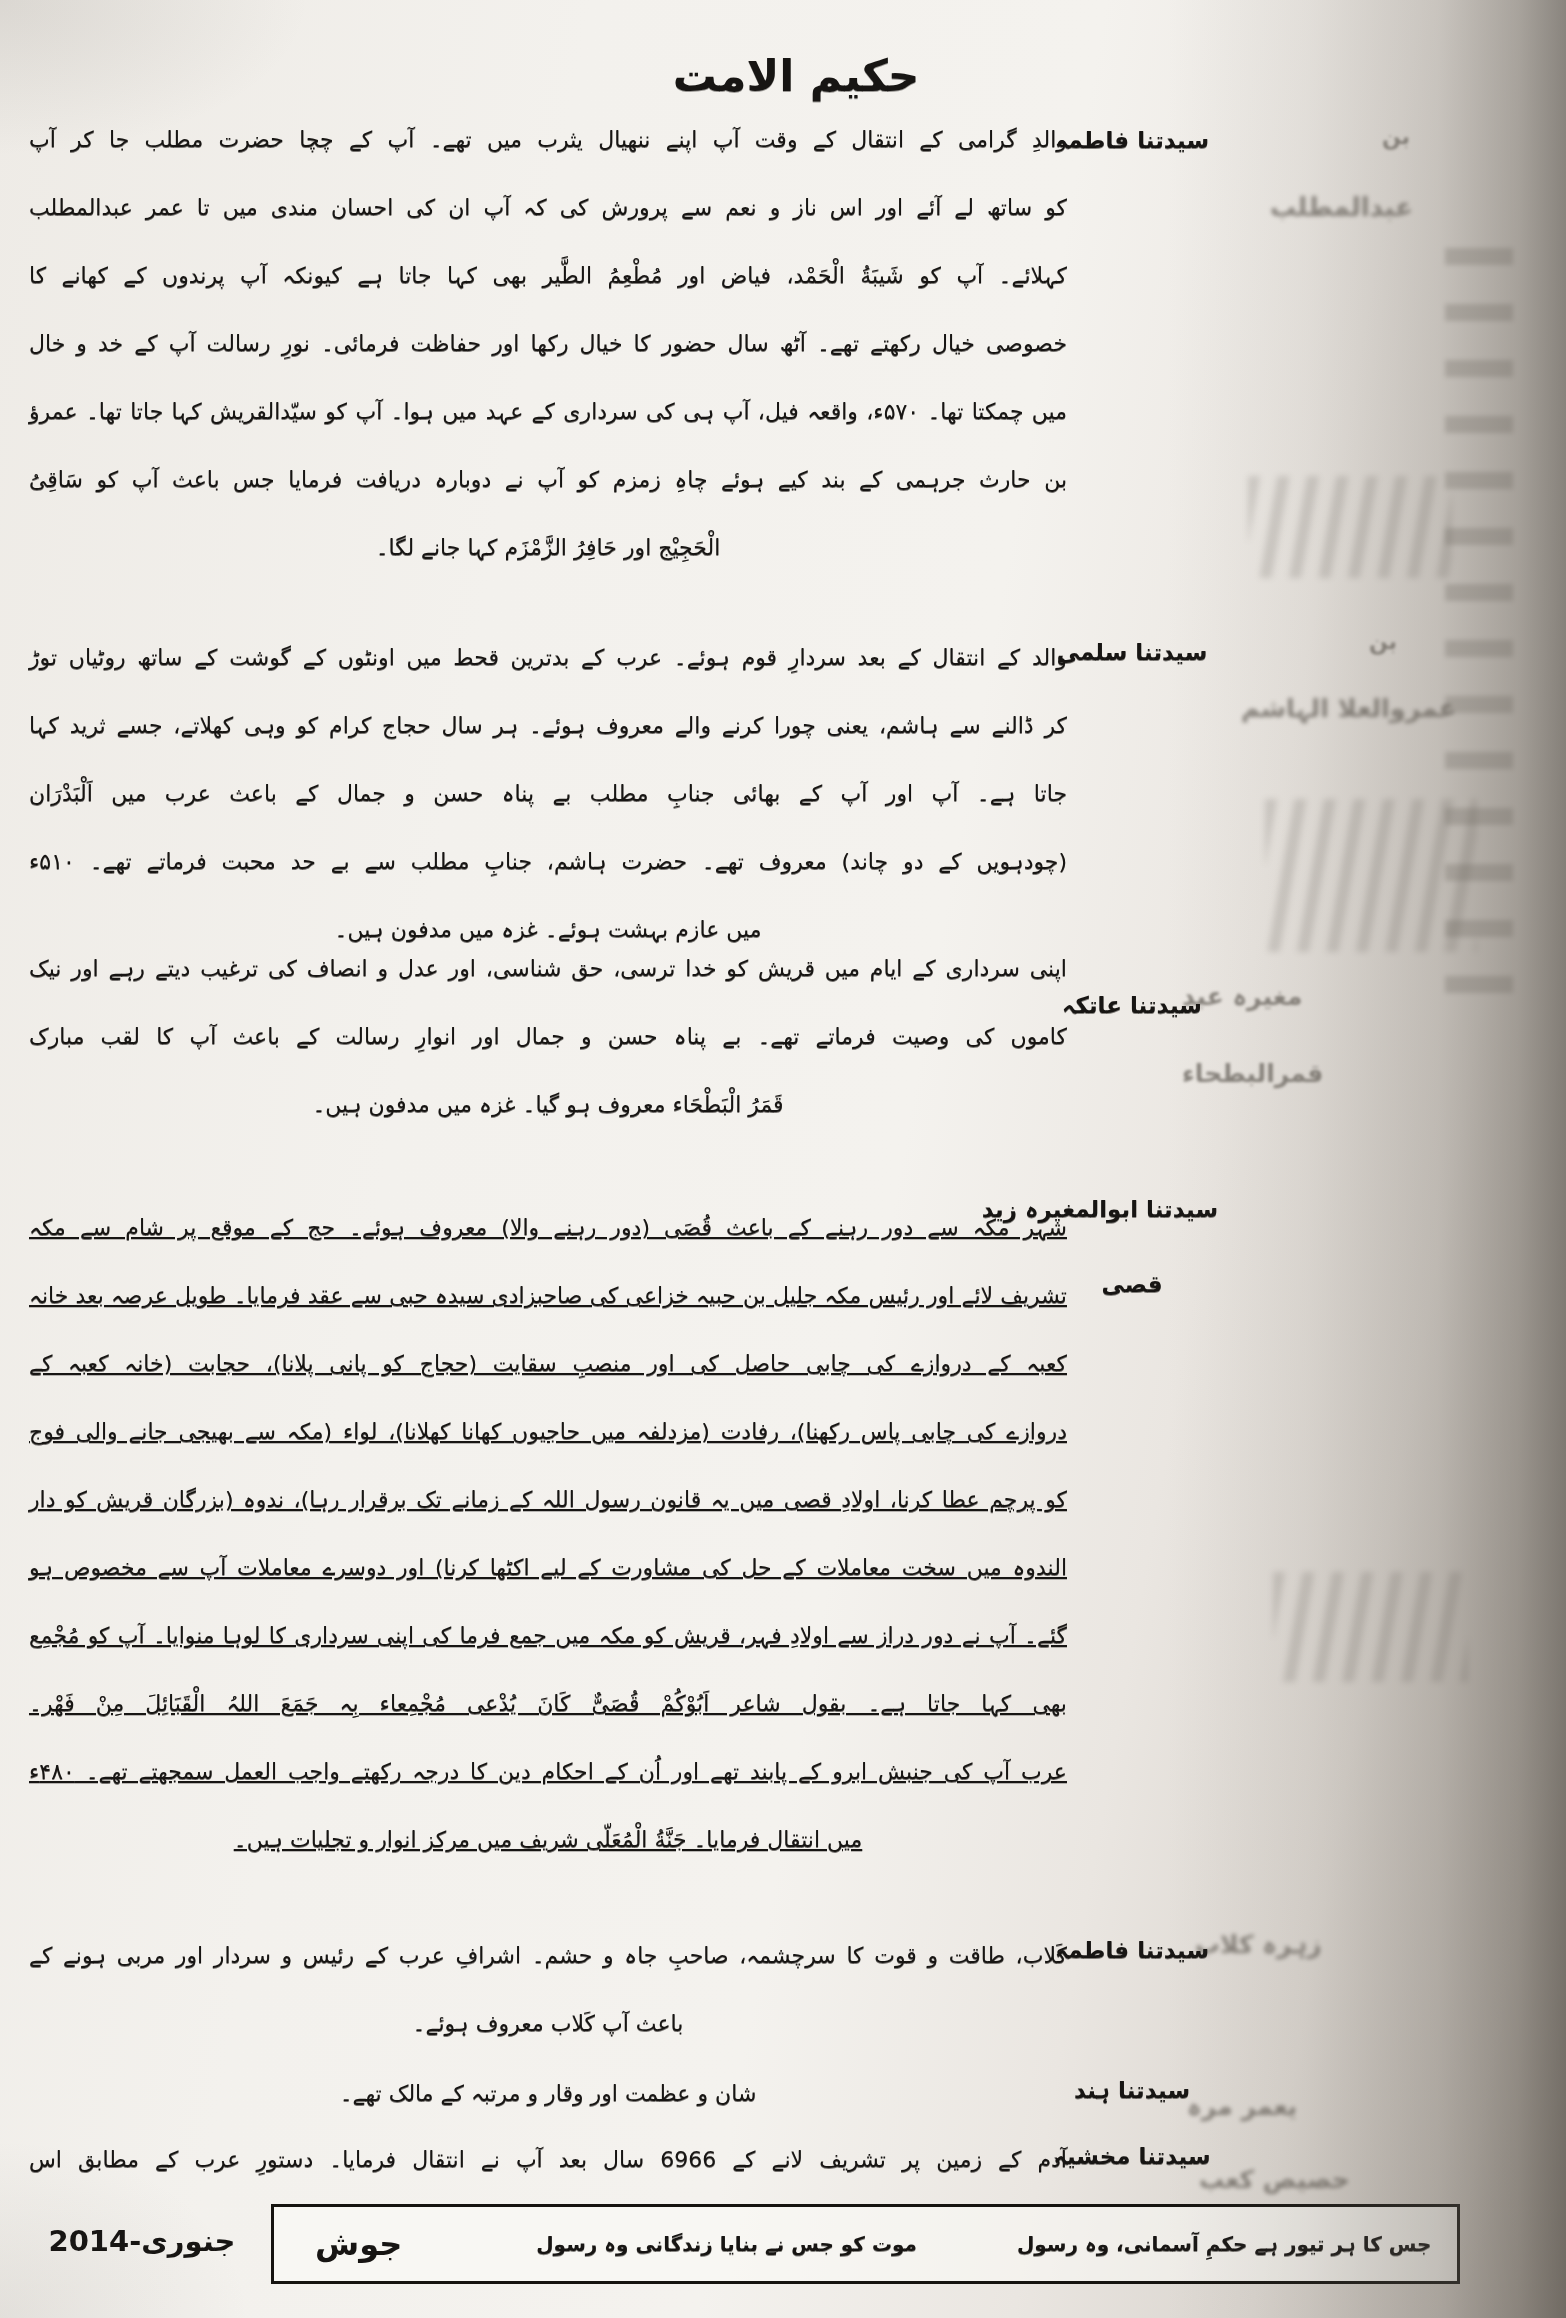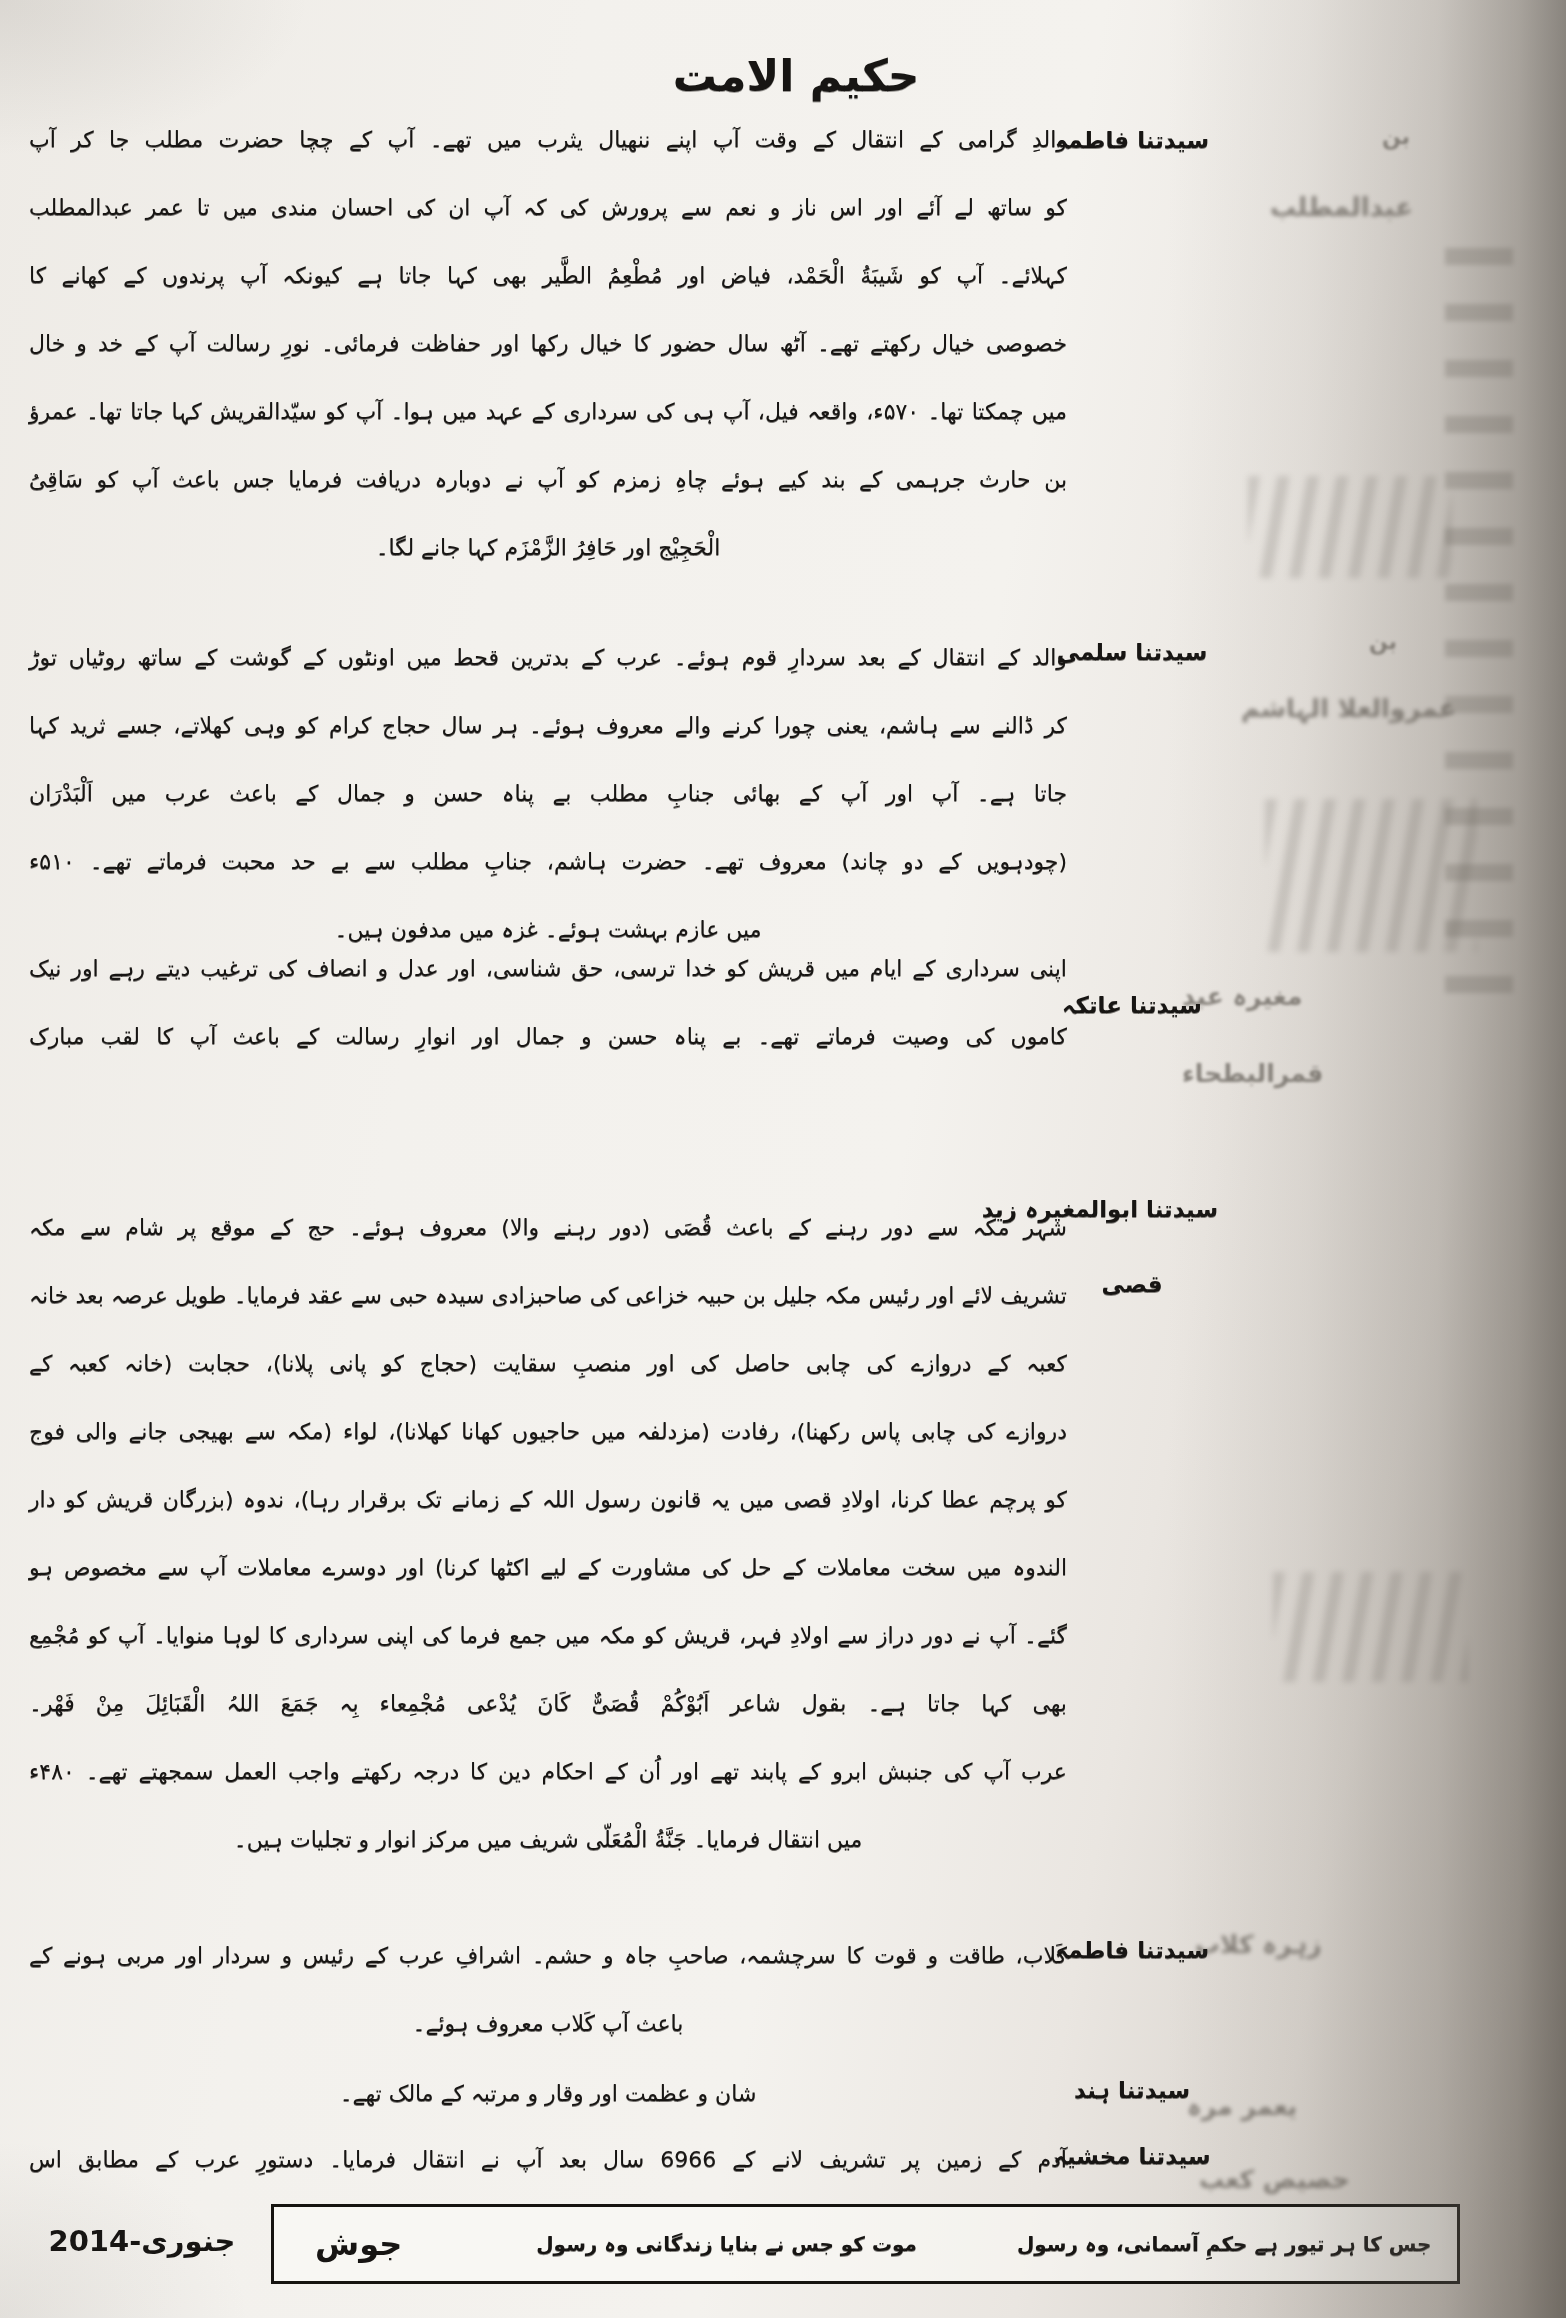--- a/index.html
+++ b/index.html
@@ -99,22 +99,23 @@
       <div class="para" style="top: 624px;">
         <div class="bline">والد کے انتقال کے بعد سردارِ قوم ہوئے۔ عرب کے بدترین قحط میں اونٹوں کے گوشت کے ساتھ روٹیاں توڑ</div>
         <div class="bline">کر ڈالنے سے ہاشم، یعنی چورا کرنے والے معروف ہوئے۔ ہر سال حجاج کرام کو وہی کھلاتے، جسے ثرید کہا</div>
         <div class="bline">جاتا ہے۔ آپ اور آپ کے بھائی جنابِ مطلب بے پناہ حسن و جمال کے باعث عرب میں اَلْبَدْرَان</div>
         <div class="bline">(چودہویں کے دو چاند) معروف تھے۔ حضرت ہاشم، جنابِ مطلب سے بے حد محبت فرماتے تھے۔ ۵۱۰ء</div>
         <div class="bline lastline">میں عازم بہشت ہوئے۔ غزہ میں مدفون ہیں۔</div>
       </div>
       <div class="para" style="top: 935px;">
         <div class="bline">اپنی سرداری کے ایام میں قریش کو خدا ترسی، حق شناسی، اور عدل و انصاف کی ترغیب دیتے رہے اور نیک</div>
         <div class="bline">کاموں کی وصیت فرماتے تھے۔ بے پناہ حسن و جمال اور انوارِ رسالت کے باعث آپ کا لقب مبارک</div>
+        <div class="bline lastline">قَمَرُ الْبَطْحَاء معروف ہو گیا۔ غزہ میں مدفون ہیں۔</div>
       </div>
-      <div class="para" style="top: 1194px;">
+      <div class="para" style="top: 1194px; text-decoration: underline;">
         <div class="bline">شہر مکہ سے دور رہنے کے باعث قُصَی (دور رہنے والا) معروف ہوئے۔ حج کے موقع پر شام سے مکہ</div>
         <div class="bline">تشریف لائے اور رئیس مکہ جلیل بن حبیہ خزاعی کی صاحبزادی سیدہ حبی سے عقد فرمایا۔ طویل عرصہ بعد خانہ</div>
         <div class="bline">کعبہ کے دروازے کی چابی حاصل کی اور منصبِ سقایت (حجاج کو پانی پلانا)، حجابت (خانہ کعبہ کے</div>
         <div class="bline">دروازے کی چابی پاس رکھنا)، رفادت (مزدلفہ میں حاجیوں کھانا کھلانا)، لواء (مکہ سے بھیجی جانے والی فوج</div>
         <div class="bline">کو پرچم عطا کرنا، اولادِ قصی میں یہ قانون رسول اللہ کے زمانے تک برقرار رہا)، ندوہ (بزرگان قریش کو دار</div>
         <div class="bline">الندوہ میں سخت معاملات کے حل کی مشاورت کے لیے اکٹھا کرنا) اور دوسرے معاملات آپ سے مخصوص ہو</div>
         <div class="bline">گئے۔ آپ نے دور دراز سے اولادِ فہر، قریش کو مکہ میں جمع فرما کی اپنی سرداری کا لوہا منوایا۔ آپ کو مُجْمِع</div>
         <div class="bline">بھی کہا جاتا ہے۔ بقول شاعر اَبُوْکُمْ قُصَیٌّ کَانَ یُدْعی مُجْمِعاء بِہ جَمَعَ اللہُ الْقَبَائِلَ مِنْ فَھْر۔</div>
         <div class="bline">عرب آپ کی جنبش ابرو کے پابند تھے اور اُن کے احکام دین کا درجہ رکھتے واجب العمل سمجھتے تھے۔ ۴۸۰ء</div>
         <div class="bline lastline">میں انتقال فرمایا۔ جَنَّةُ الْمُعَلّی شریف میں مرکز انوار و تجلیات ہیں۔</div>

